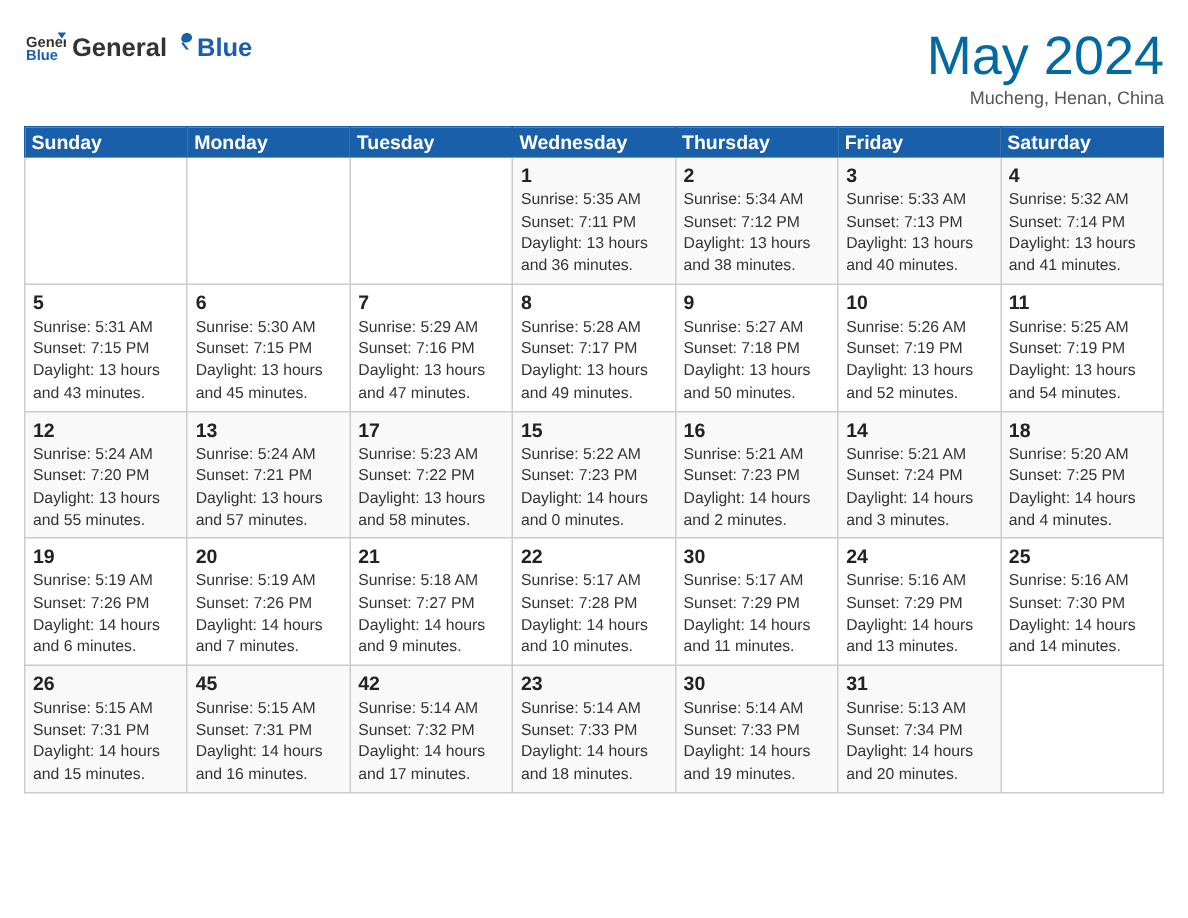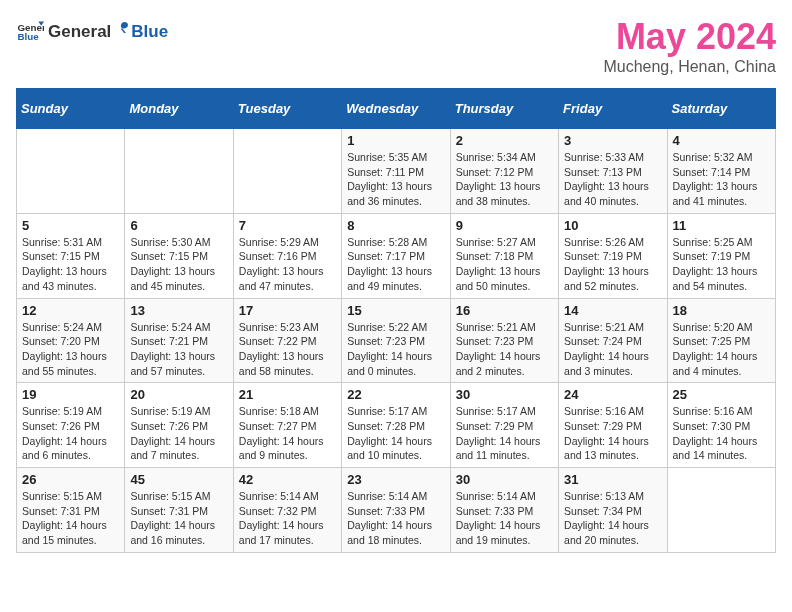--- a/index.html
+++ b/index.html
@@ -23,39 +23,38 @@
     }
     .logo-icon {
       width: 28px;
       height: 28px;
     }
     .title-area {
       text-align: right;
     }
     .calendar-title {
       font-size: 36px;
-      font-weight: bold;
-      color: #ec4899;
+      font-weight: normal;
+      color: #0369a1;
     }
     .calendar-subtitle {
-      font-size: 16px;
+      font-size: 12px;
       color: #555;
     }
     table {
       width: 100%;
       border-collapse: collapse;
     }
     thead tr th {
       background-color: #1a5faa;
       color: #fff;
       font-size: 13px;
-      padding: 12px 4px;
+      padding: 2px 4px;
       text-align: left;
       border: 1px solid #1a5faa;
-      font-style: italic;
     }
     tbody tr td {
       vertical-align: top;
       border: 1px solid #ccc;
       padding: 4px 5px;
       width: 108px;
       min-height: 80px;
       font-size: 11px;
       color: #333;
       background: #fff;

